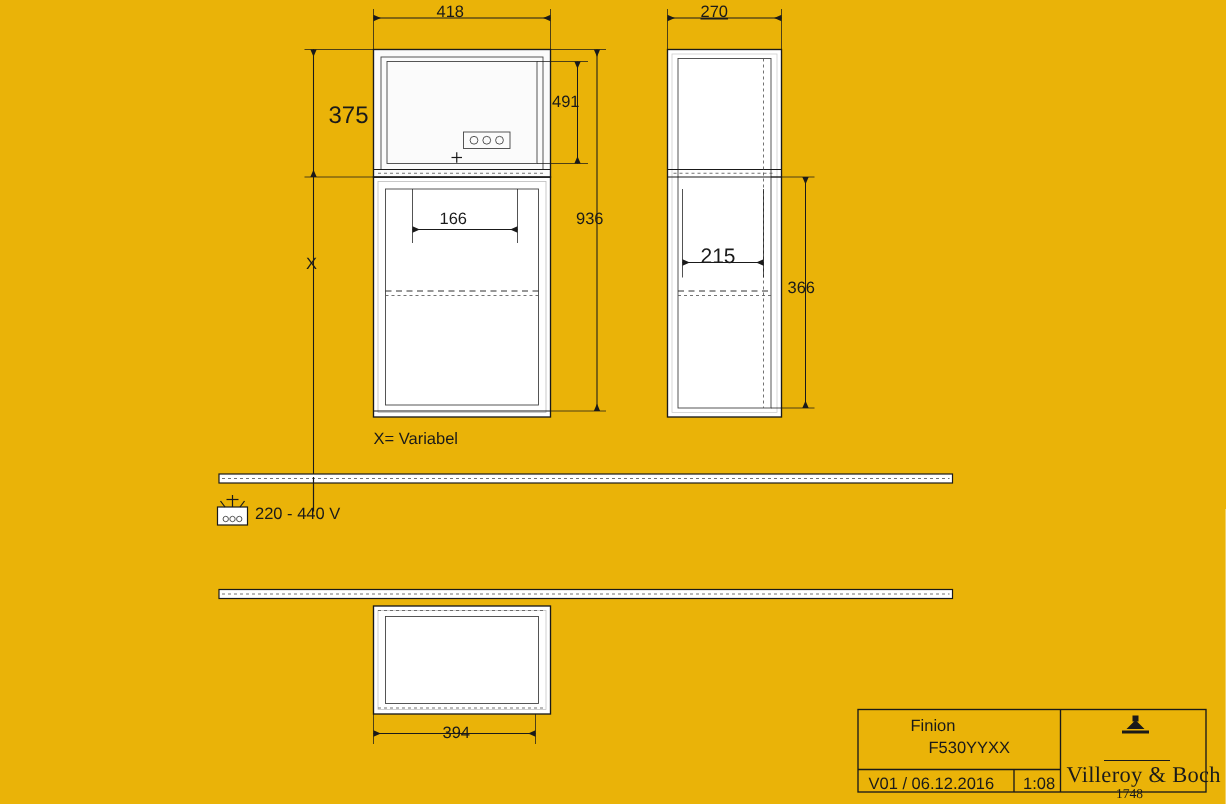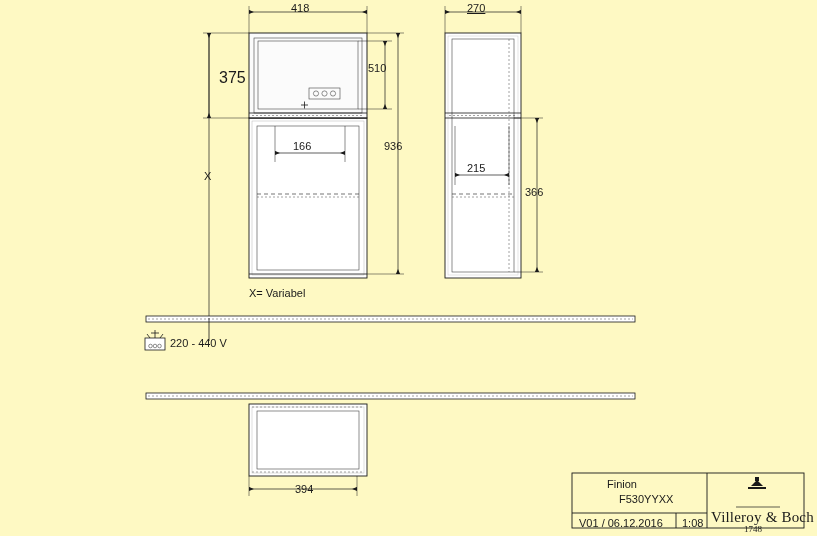--- a/index.html
+++ b/index.html
@@ -11,21 +11,21 @@
     width: 817px;
     height: 536px;
     font-family: "Liberation Sans", sans-serif;
     color: #1a1a1a;
     overflow: hidden;
   }
   #sheet {
     position: relative;
     width: 817px;
     height: 536px;
-    background: #fef9c3;
+    background: #eab308;
   }
   svg.drawing {
     position: absolute;
     left: 0;
     top: 0;
     width: 817px;
     height: 536px;
   }
   .ln {
     stroke: #1a1a1a;
@@ -247,27 +247,27 @@
       <line x1="736" y1="507" x2="780" y2="507" stroke="#1a1a1a" stroke-width="0.7"></line>
     </g>
   </svg>
 
   <div style="position:absolute; left:291px; top:2px; font-size:11px;">418</div>
 
   <div style="position:absolute; left:467px; top:2px; font-size:11px;text-decoration:underline;">270</div>
 
   <div style="position:absolute; left:219px; top:69px; font-size:16px;">375</div>
 
-  <div style="position:absolute; left:368px; top:62px; font-size:11px;">510</div>
+  <div style="position:absolute; left:368px; top:62px; font-size:11px;">491</div>
 
   <div style="position:absolute; left:293px; top:140px; font-size:11px;">166</div>
 
   <div style="position:absolute; left:384px; top:140px; font-size:11px;">936</div>
 
-  <div style="position:absolute; left:467px; top:162px; font-size:11px;">215</div>
+  <div style="position:absolute; left:467px; top:162px; font-size:14px;">215</div>
 
   <div style="position:absolute; left:525px; top:186px; font-size:11px;">366</div>
 
   <div style="position:absolute; left:204px; top:170px; font-size:11px;">X</div>
 
   <div style="position:absolute; left:249px; top:287px; font-size:11px;">X= Variabel</div>
 
   <div style="position:absolute; left:170px; top:337px; font-size:11px;">220 - 440 V</div>
 
   <div style="position:absolute; left:295px; top:483px; font-size:11px;">394</div>

